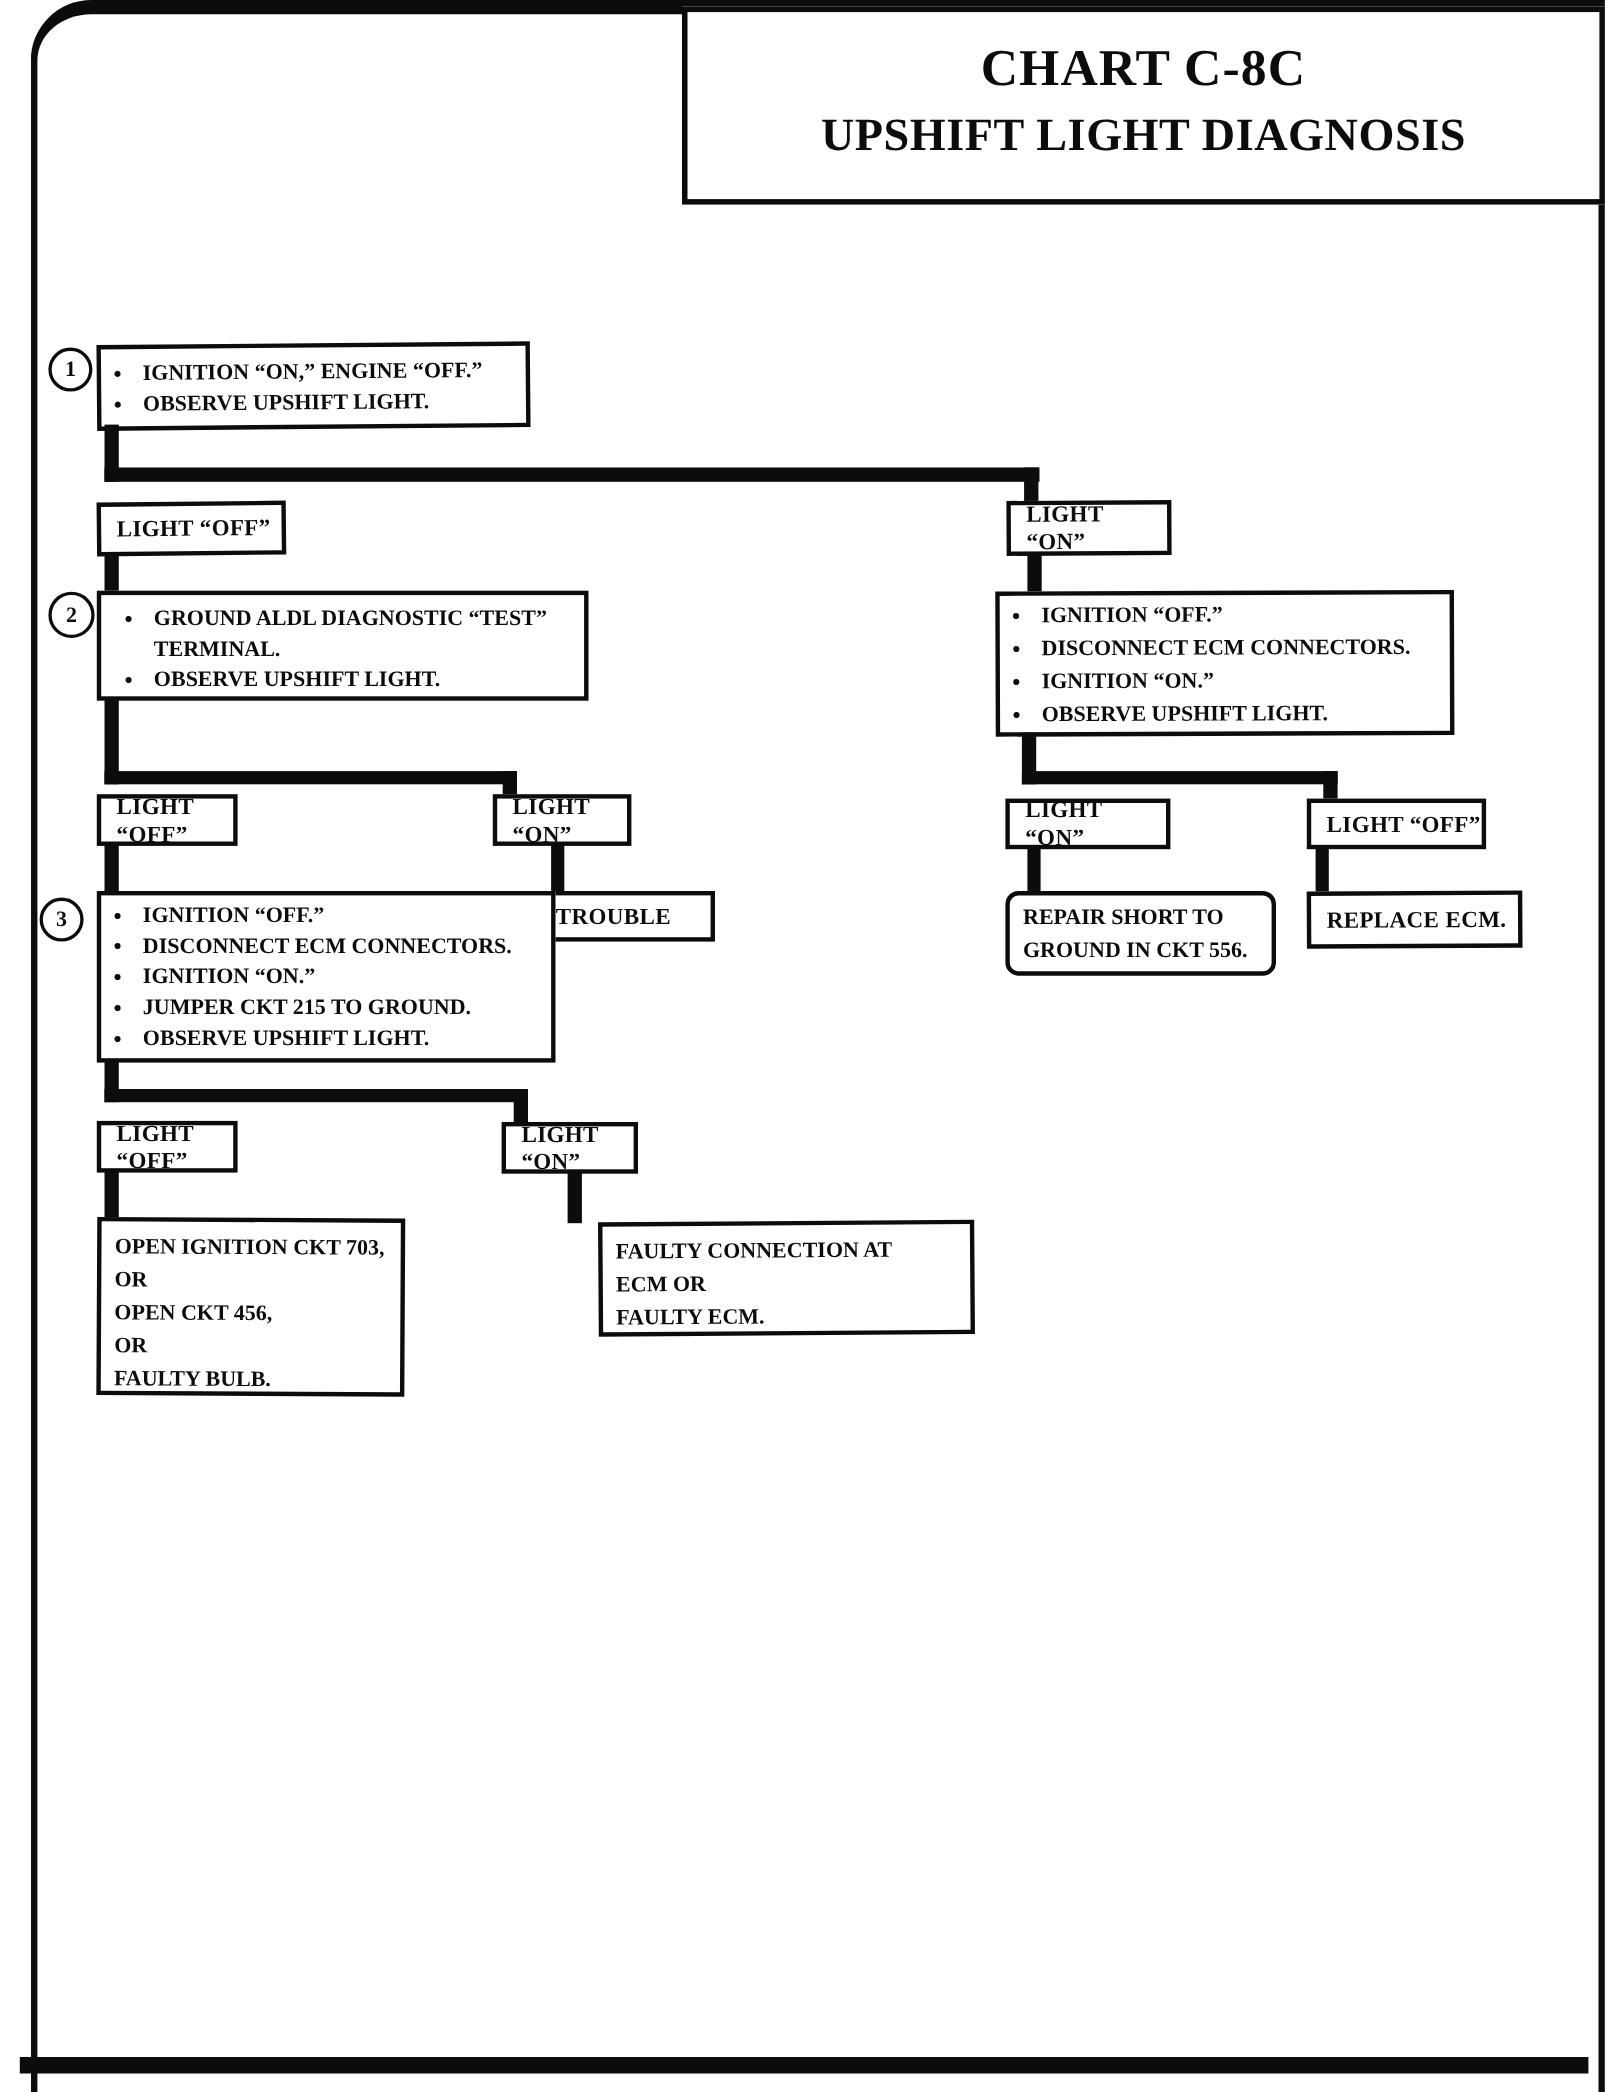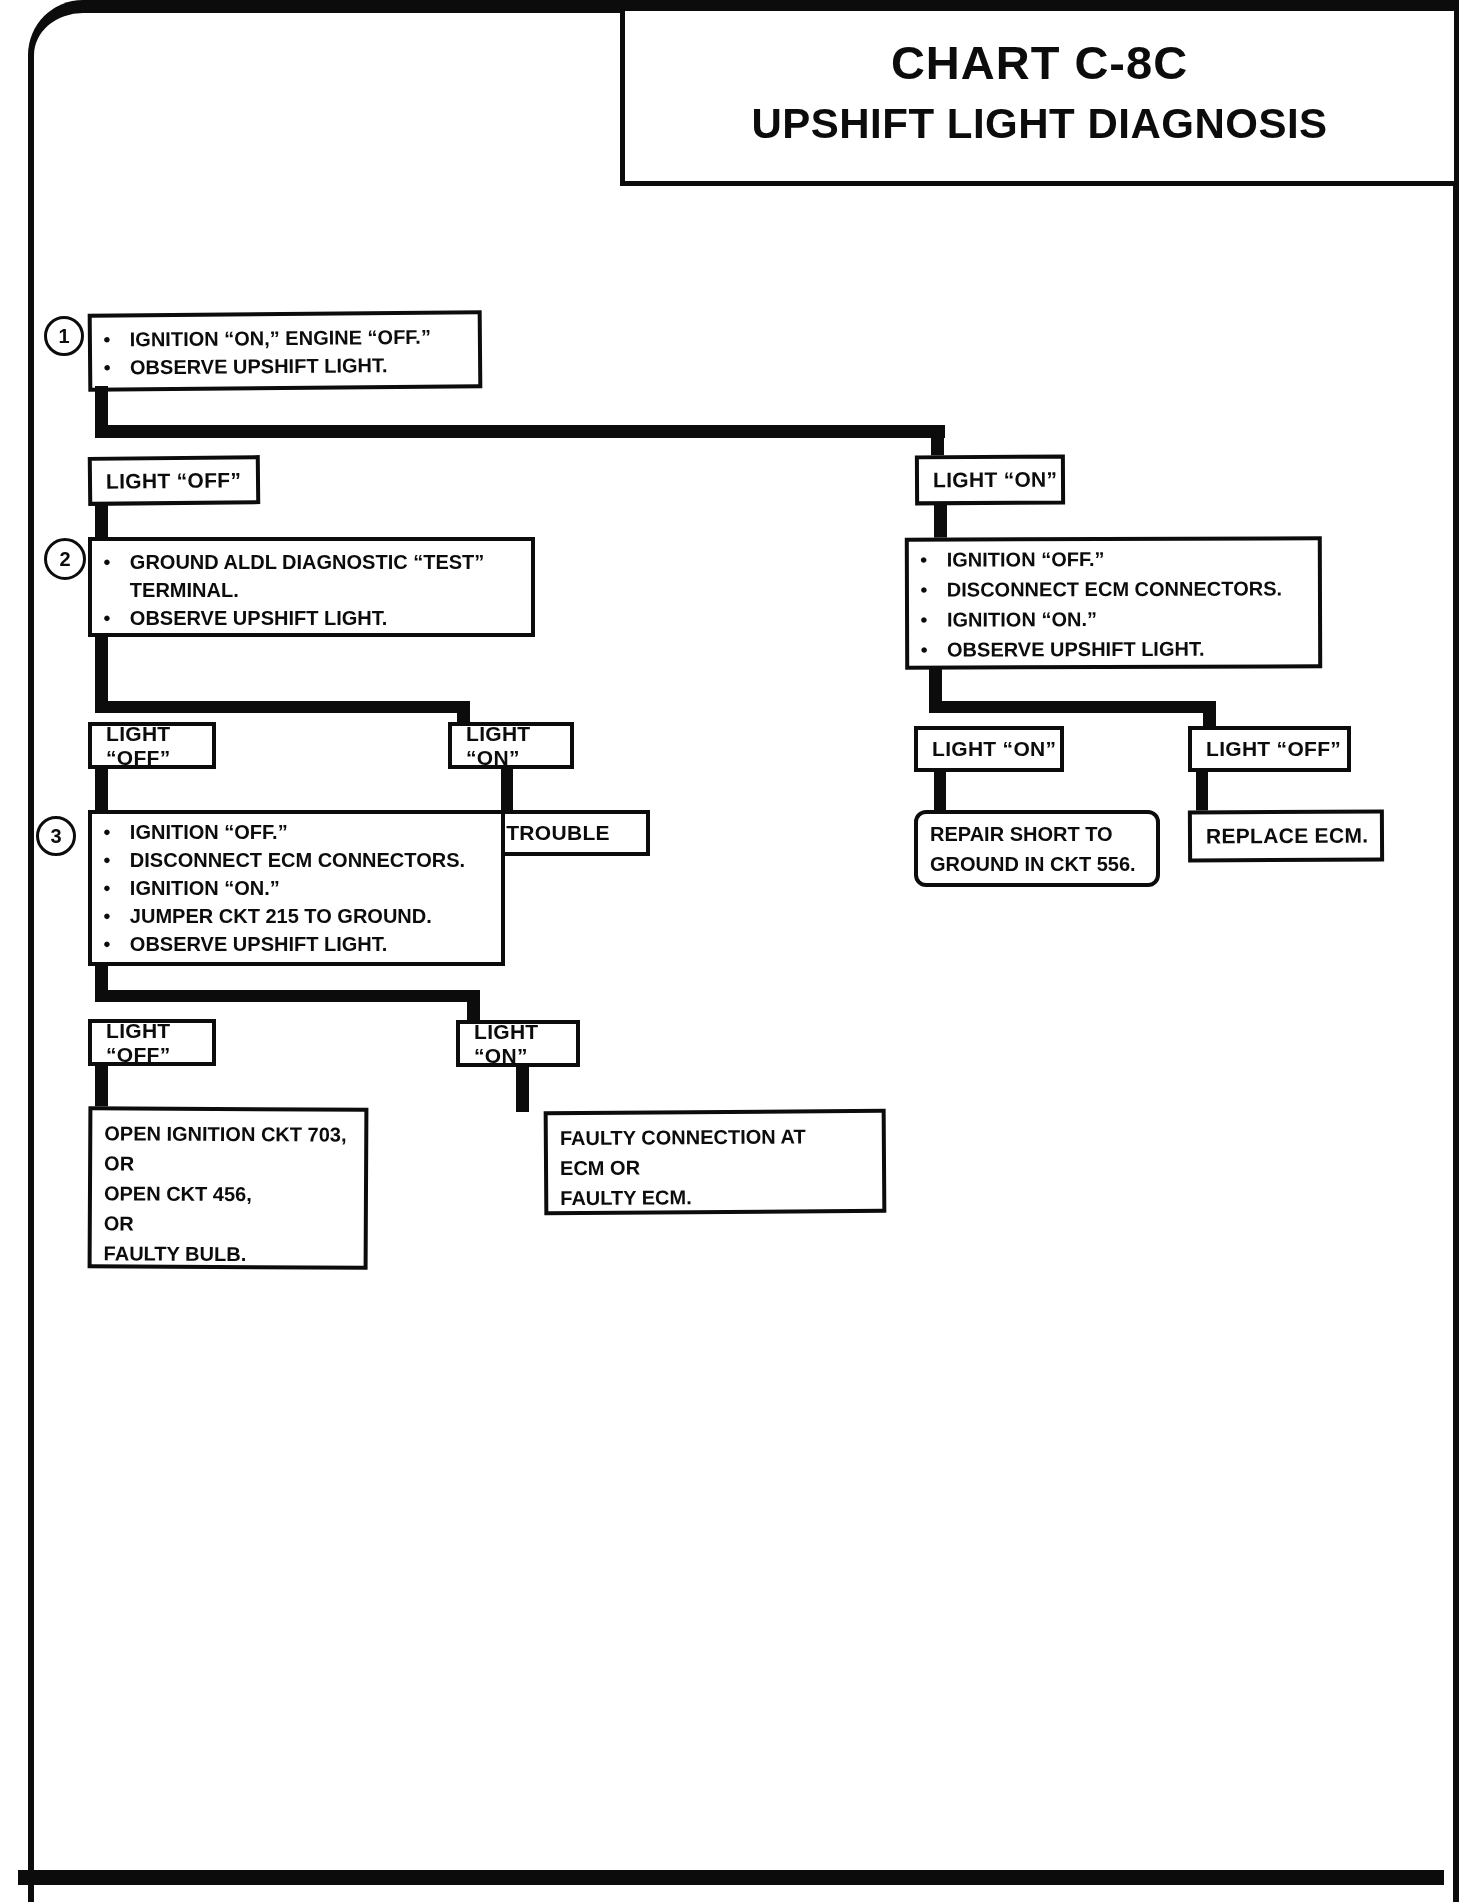--- a/index.html
+++ b/index.html
@@ -1,20 +1,20 @@
 <!DOCTYPE html>
 <html><head>
 <meta charset="utf-8">
 <style>
   html,body{margin:0;padding:0;background:#ffffff;}
   .page{
     position:relative;
     width:1472px;height:1902px;
     background:#ffffff;
-    font-family:Liberation Sans, sans-serif;
+    font-family:Liberation Serif, serif;
     color:#0c0c0c;
     overflow:hidden;
   }
   
   .frame{
     position:absolute;left:28px;top:0;width:1431px;height:1902px;
     border-left:6px solid #0c0c0c;
     border-top:13px solid #0c0c0c;
     border-right:6px solid #0c0c0c;
     border-radius:55px 0 0 0;
@@ -86,21 +86,21 @@
     <span>LIGHT “OFF”</span>
   </div>
   <div class="node lbl" style="left:915px;top:455px;width:150px;height:50px;transform:rotate(-0.3deg);">
     <span>LIGHT “ON”</span>
   </div>
 
   <div class="conn" style="left:95px;top:503px;width:13px;height:36px;"></div>
   <div class="numcircle" style="left:44px;top:538px;width:42px;height:42px;">
     <span>2</span>
   </div>
-  <div class="node steps" style="left:88px;top:537px;width:447px;height:100px;padding:7px 8px 5px 2px;line-height:28px;">
+  <div class="node steps" style="left:88px;top:537px;width:447px;height:100px;padding:7px 8px 5px 12px;line-height:28px;">
     <div class="brow">
         <span>GROUND ALDL DIAGNOSTIC “TEST” TERMINAL.</span>
       </div>
     <div class="brow">
         <span>OBSERVE UPSHIFT LIGHT.</span>
       </div>
   </div>
 
   <div class="conn" style="left:934px;top:503px;width:13px;height:36px;"></div>
   <div class="node steps" style="left:905px;top:537px;width:417px;height:132px;padding:3px 6px 3px 2px;line-height:30px;transform:rotate(-0.2deg);">

